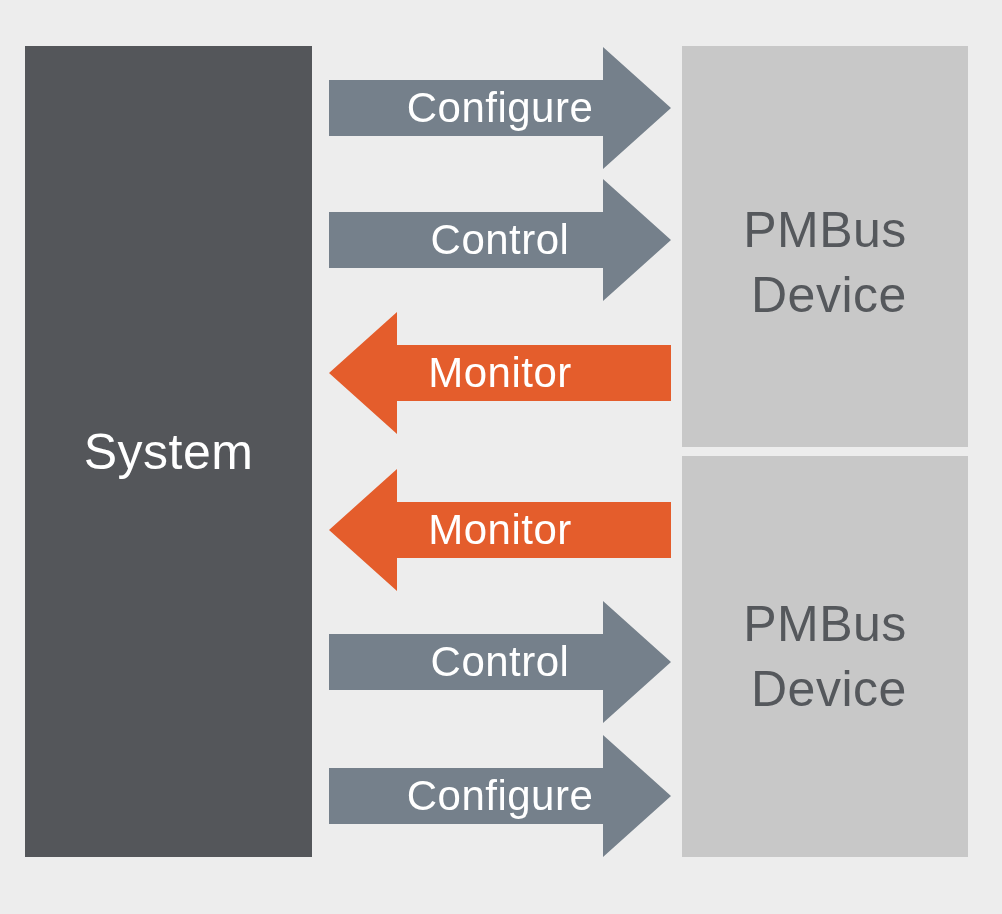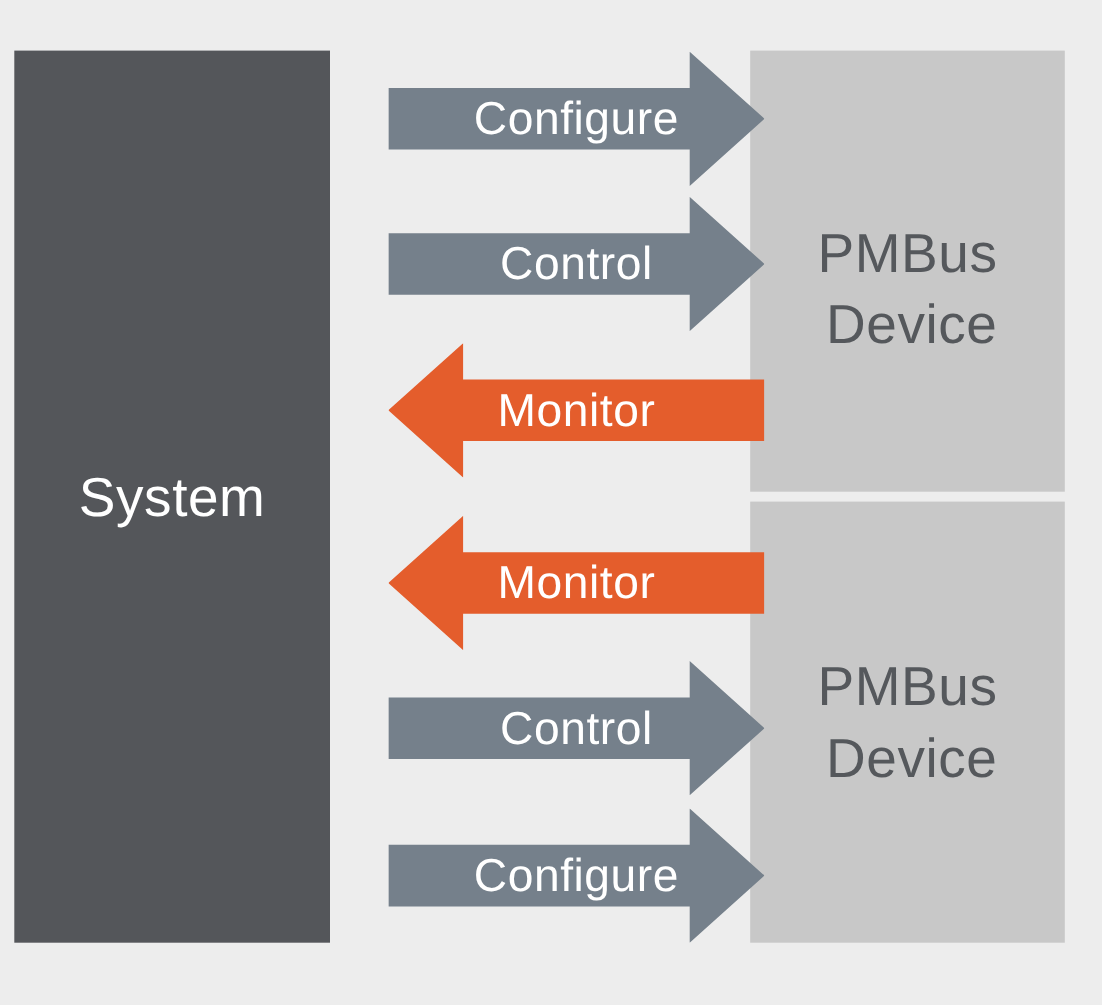--- a/index.html
+++ b/index.html
@@ -15,21 +15,21 @@
     font-family: "Liberation Sans", sans-serif;
     -webkit-font-smoothing: antialiased;
   }
   .box {
     position: absolute;
     display: flex;
     align-items: center;
     justify-content: center;
   }
   .system-box {
-    left: 13px;
+    left: 25px;
     top: 46px;
     width: 287px;
     height: 811px;
   }
   .system-label {
     font-size: 50px;
     font-weight: 400;
     letter-spacing: 0.5px;
   }
   .device-box {
@@ -47,21 +47,20 @@
     letter-spacing: 0.5px;
   }
   
   .device-box-1 .device-label { transform: translateY(16px); }
 
   .arrow {
     position: absolute;
     left: 329px;
     width: 342px;
     height: 124px;
-    margin-left: 24px;
   }
   .arrow.right {
     clip-path: polygon(0 34px, 274px 34px, 274px 1px, 342px 62px,
                        274px 123px, 274px 90px, 0 90px);
   }
   .arrow.left {
     clip-path: polygon(342px 34px, 68px 34px, 68px 1px, 0 62px,
                        68px 123px, 68px 90px, 342px 90px);
   }
   .arrow-label {

